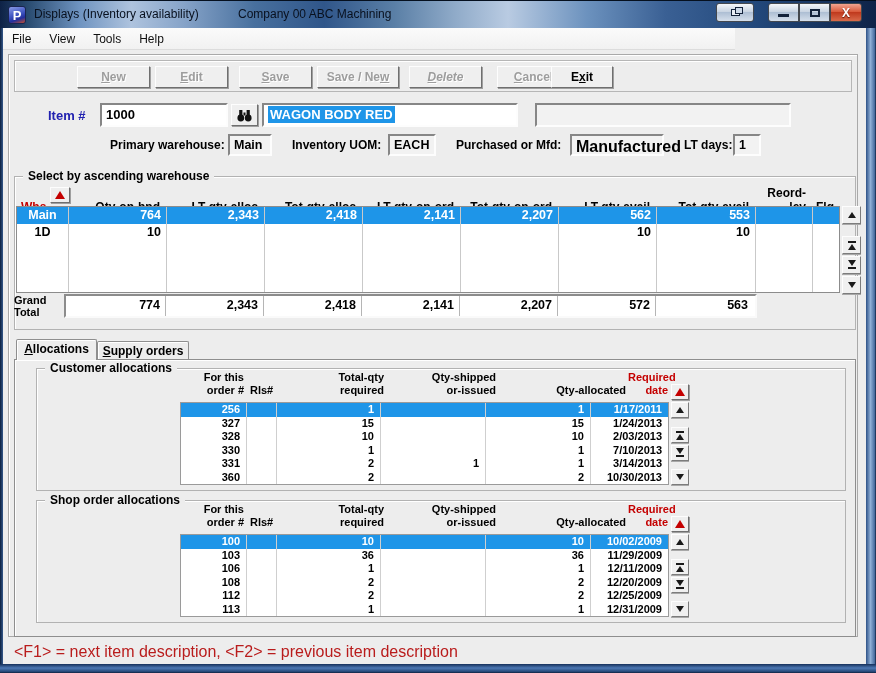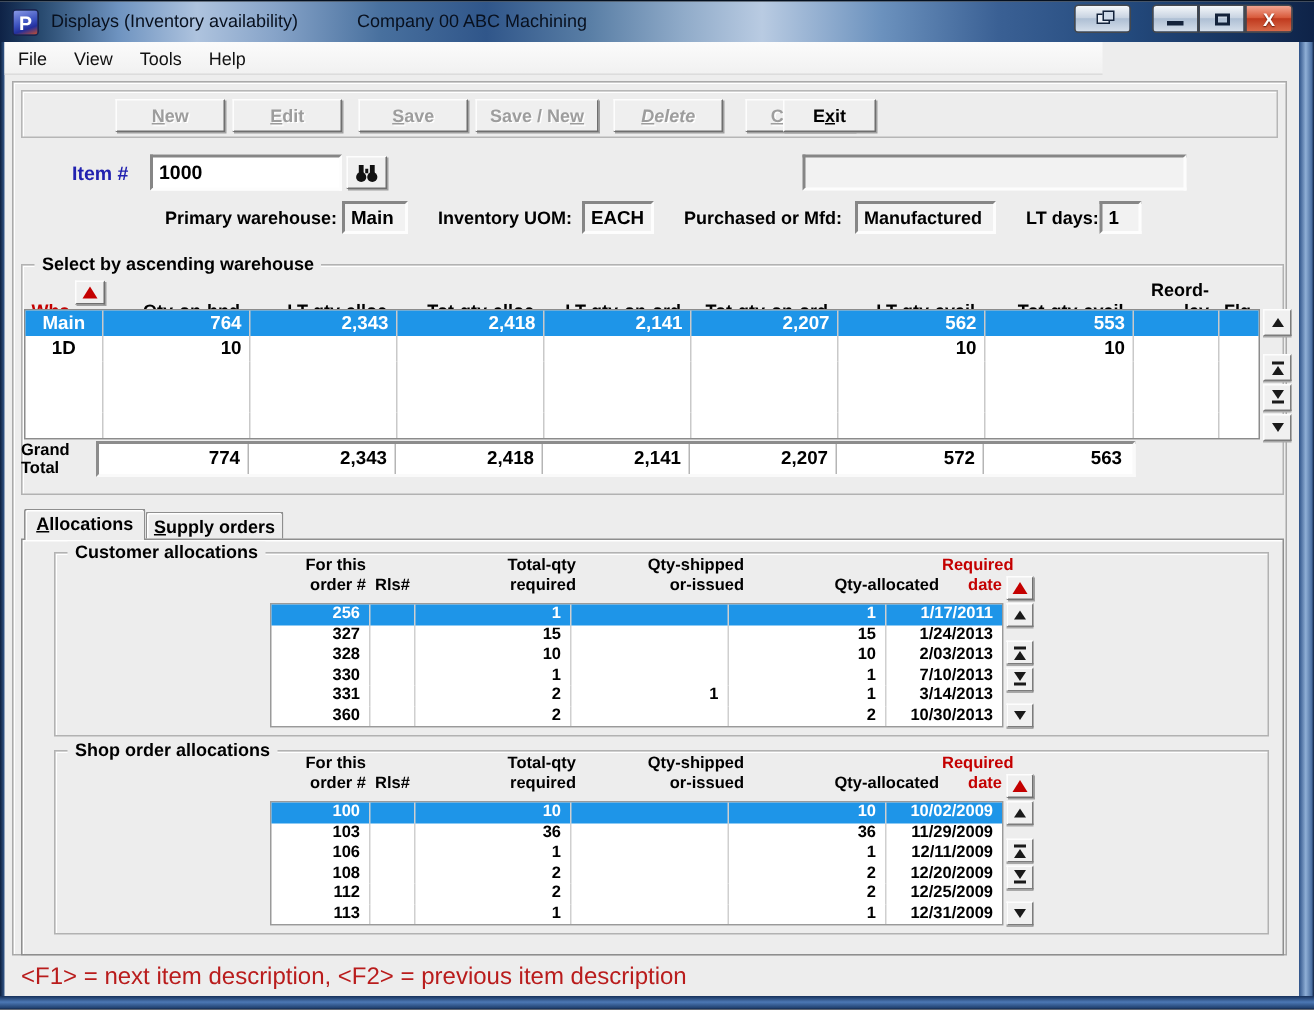--- a/index.html
+++ b/index.html
@@ -178,42 +178,43 @@
 
   <div class="main-panel"></div>
 
   <div class="toolbar">
     <div class="tb-btn disabled" style="left:24px;width:73px;"><u>N</u>ew</div>
     <div class="tb-btn disabled" style="left:102px;width:73px;"><u>E</u>dit</div>
     <div class="tb-btn disabled" style="left:186px;width:73px;"><u>S</u>ave</div>
     <div class="tb-btn disabled" style="left:264px;width:82px;">Save / Ne<u>w</u></div>
     <div class="tb-btn disabled" style="left:356px;width:73px;font-style:italic;"><u>D</u>elete</div>
     <div class="tb-btn disabled" style="left:444px;width:73px;"><u>C</u>ancel</div>
-    <div class="tb-btn" style="left:507px;width:62px;">E<u>x</u>it</div>
+    <div class="tb-btn" style="left:536px;width:62px;">E<u>x</u>it</div>
   </div>
 
   <div class="lbl lbl-item" style="left:48px;top:108px;">Item #</div>
   <div class="field-box sunken" style="left:100px;top:103px;width:128px;height:24px;">1000</div>
   <div class="binoc-btn" style="left:231px;top:104px;">
     <svg width="17" height="13" viewBox="0 0 17 13">
       <rect x="3.2" y="1" width="3.2" height="6" fill="#111"></rect>
       <rect x="10.6" y="1" width="3.2" height="6" fill="#111"></rect>
       <rect x="7.5" y="3.5" width="2" height="3" fill="#111"></rect>
       <circle cx="4.8" cy="9" r="3.4" fill="#111"></circle>
       <circle cx="12.2" cy="9" r="3.4" fill="#111"></circle>
     </svg>
   </div>
+  <div class="field-box sunken" style="left:262px;top:103px;width:256px;height:24px;"><span class="hl">WAGON BODY RED</span></div>
   <div class="field-box sunken ro" style="left:535px;top:103px;width:256px;height:24px;"></div>
 
   <div class="lbl" style="left:110px;top:138px;">Primary warehouse:</div>
   <div class="field-box sunken ro" style="left:228px;top:134px;width:44px;height:22px;font-size:12.5px;">Main</div>
   <div class="lbl" style="left:292px;top:138px;">Inventory UOM:</div>
   <div class="field-box sunken ro" style="left:388px;top:134px;width:48px;height:22px;font-size:12.5px;">EACH</div>
   <div class="lbl" style="left:456px;top:138px;">Purchased or Mfd:</div>
-  <div class="field-box sunken ro" style="left:570px;top:134px;width:94px;height:22px;font-size:12px;">Manufactured</div>
+  <div class="field-box sunken ro" style="left:570px;top:134px;width:94px;height:22px;font-size:16px;">Manufactured</div>
   <div class="lbl" style="left:684px;top:138px;">LT days:</div>
   <div class="field-box sunken ro" style="left:733px;top:134px;width:28px;height:22px;font-size:12.5px;">1</div>
 
   <div class="groupbox" style="left:14px;top:176px;width:842px;height:154px;">
     <span class="gb-title">Select by ascending warehouse</span>
   </div>
   <div class="wh-head">
       <div class="hcell h0">Whs</div>
       <div class="hcell h1">Qty-on-hnd</div>
       <div class="hcell h2">LT-qty-alloc</div>

